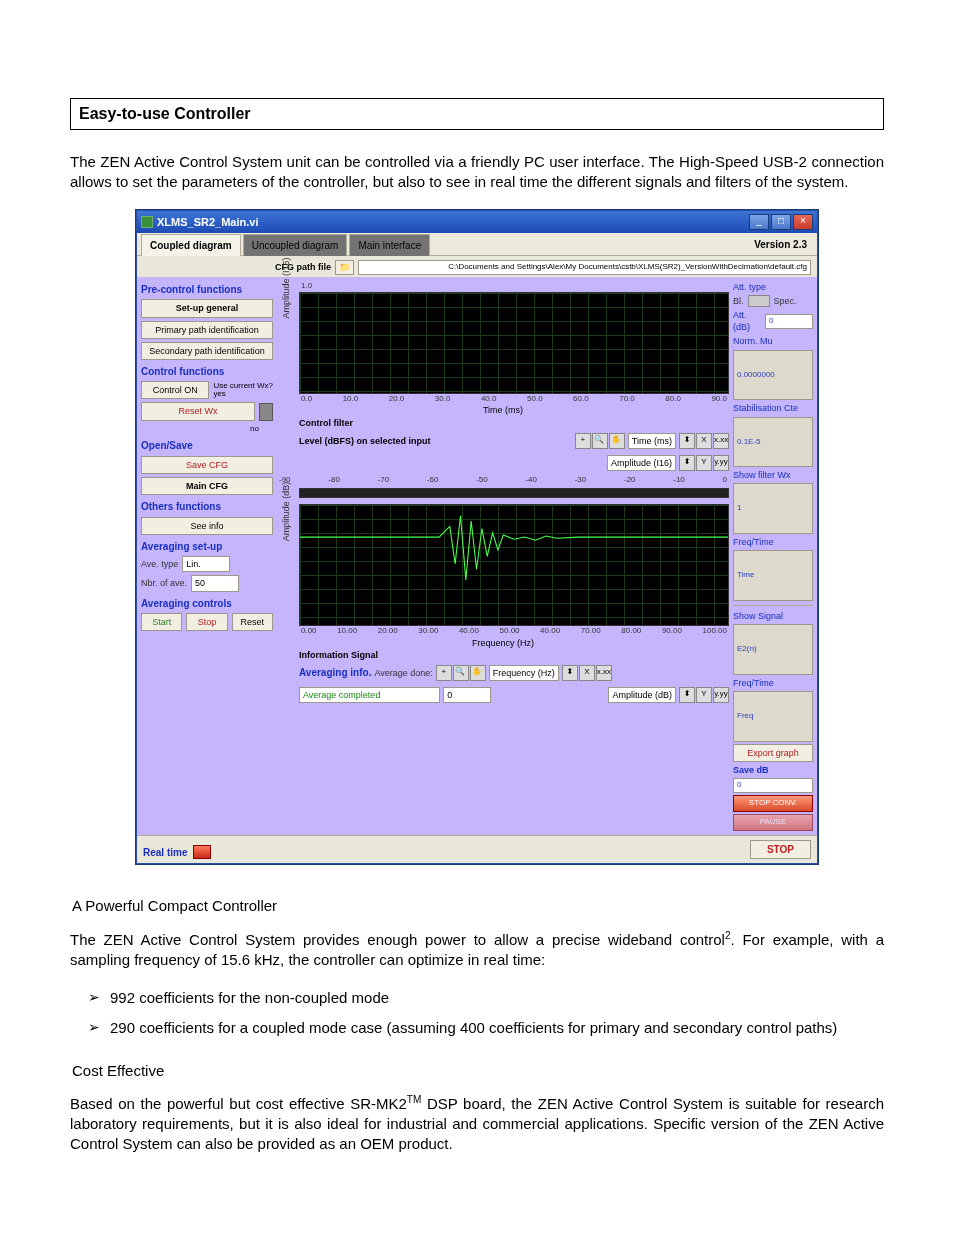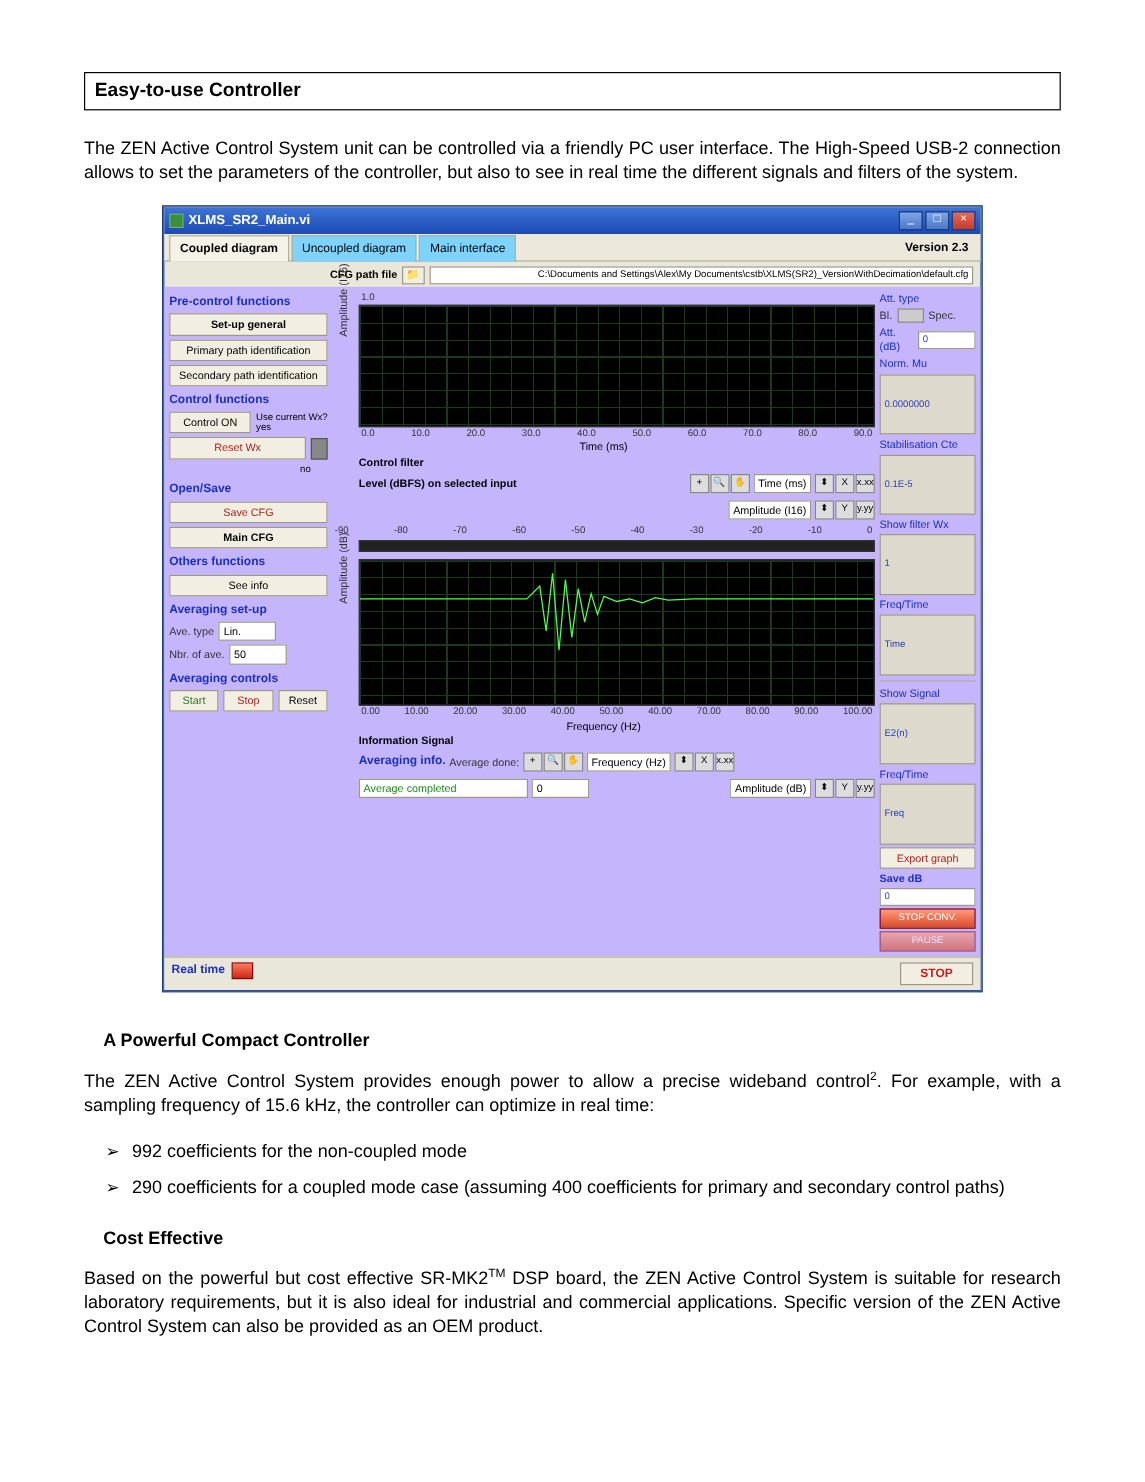--- a/index.html
+++ b/index.html
@@ -12,23 +12,24 @@
     width: 954px;
     box-sizing: border-box;
     line-height: 1.35;
   }
   .section-title-box {
     border: 1.5px solid #000;
     padding: 4px 8px;
     font-weight: bold;
     font-size: 16px;
     margin-bottom: 22px;
+    margin-top: 38px;
   }
   p.body { text-align: justify; margin: 0 0 18px 0; }
-  .subhead { font-weight: bold; margin: 22px 0 12px 16px; }
+  .subhead { font-weight: normal; margin: 22px 0 12px 2px; }
   ul.arrow { list-style: none; padding-left: 18px; margin: 10px 0 18px 0; }
   ul.arrow li { position: relative; padding-left: 22px; margin-bottom: 10px; }
   ul.arrow li::before { content: "➢"; position: absolute; left: 0; font-size: 14px; }
   sup.fn { font-size: 10px; vertical-align: super; }
 
   
   .app-window {
     width: 680px;
     margin: 8px auto 32px auto;
     border: 1px solid #2a4f9e;
@@ -58,21 +59,21 @@
   .tb-btn.close { background: linear-gradient(#e76a5a,#c83a2a); }
   .tabbar {
     display: flex; align-items: center; background: #ece9dc;
     border-bottom: 1px solid #b1ad9a; padding: 2px 4px 0 4px; height: 20px;
   }
   .tab {
     border: 1px solid #b1ad9a; border-bottom: none;
     padding: 4px 8px; margin-right: 2px; background: #f5f3e8;
     font-size: 10px; font-weight: bold;
   }
-  .tab.inactive { background: #7dd3fc; font-weight: normal; }
+  .tab.inactive { background: #737373; font-weight: normal; }
   .version { margin-left: auto; margin-right: 6px; font-weight: bold; font-size: 10px; }
   .app-body { display: flex; padding: 4px; gap: 4px; background: #c4b5fd; }
   .left-col { width: 132px; display: flex; flex-direction: column; gap: 3px; }
   .mid-col { flex: 1; display: flex; flex-direction: column; gap: 2px; }
   .right-col { width: 80px; display: flex; flex-direction: column; gap: 2px; font-size: 9px; color: #2a3fbf; }
   .section-lbl { color: #1a2fbf; font-weight: bold; font-size: 10px; margin-top: 2px; }
   .pbtn {
     border: 1px solid #9c988a; background: #f2efe2;
     padding: 2px 4px; font-size: 9px; text-align: center;
   }
@@ -100,21 +101,21 @@
   .cfg-row { display: flex; align-items: center; gap: 4px; font-size: 9px; margin-bottom: 2px; }
   .cfg-path {
     flex: 1; border: 1px solid #9c988a; background: #fff; padding: 1px 3px;
     font-size: 8px; overflow: hidden; white-space: nowrap;
   }
   .scale-row { display: flex; justify-content: space-between; font-size: 8px; color: #333; padding: 0 2px; }
   .chart-ctrls { display: flex; align-items: center; gap: 3px; margin: 2px 0; }
   .pal { display: flex; gap: 1px; }
   .pal span { width: 14px; height: 14px; border: 1px solid #888; background: #ddd; font-size: 8px; text-align: center; line-height: 12px; }
   .realtime-bar {
-    display: flex; align-items: flex-start; gap: 6px; padding: 4px 6px;
+    display: flex; align-items: flex-end; gap: 6px; padding: 4px 6px;
     border-top: 1px solid #b1ad9a; background: #e9e6da;
   }
   .rt-led { width: 16px; height: 12px; background: linear-gradient(#ff7a5a,#c82a1a); border: 1px solid #800; }
   .stop-btn { margin-left: auto; color: #c02020; font-weight: bold; border: 1px solid #9c988a; background: #f2efe2; padding: 2px 16px; font-size: 10px; }
   .rlabel { font-size: 9px; color: #333; }
   .rfield { border: 1px solid #9c988a; background: #ddd9cc; padding: 19px 3px; font-size: 8px; min-width: 50px; }
   .rvalue { border: 1px solid #9c988a; background: #fff; padding: 1px 3px; font-size: 8px; min-width: 40px; display: inline-block; }
   .redbtn { background: linear-gradient(#ff9a7a,#d84a2a); border: 1px solid #800; color: #fff; font-size: 8px; text-align: center; padding: 2px 4px; }
   svg.wave { position: absolute; inset: 0; }
 </style>

